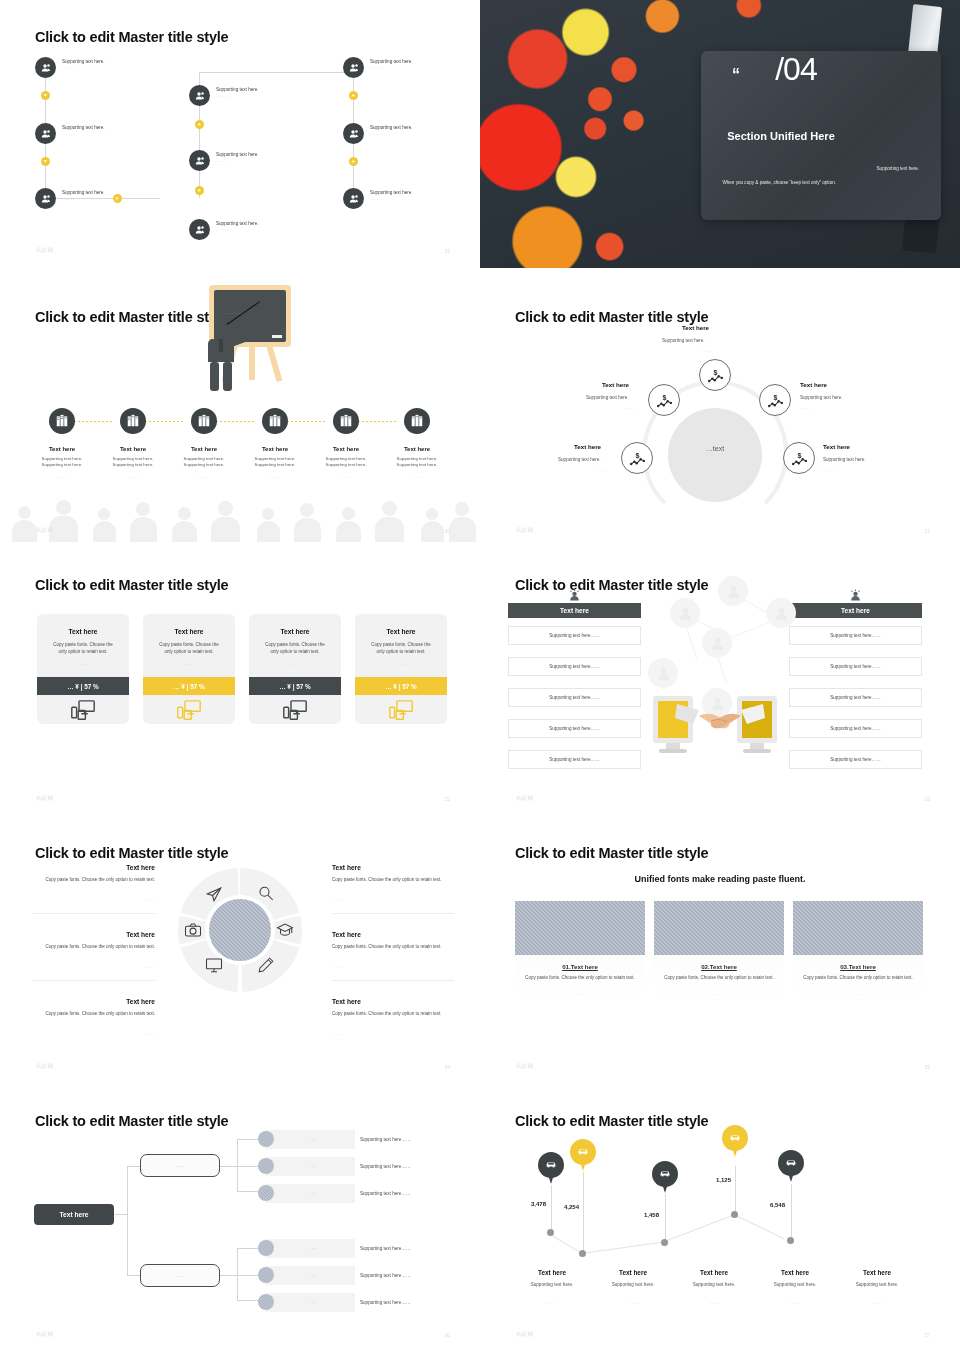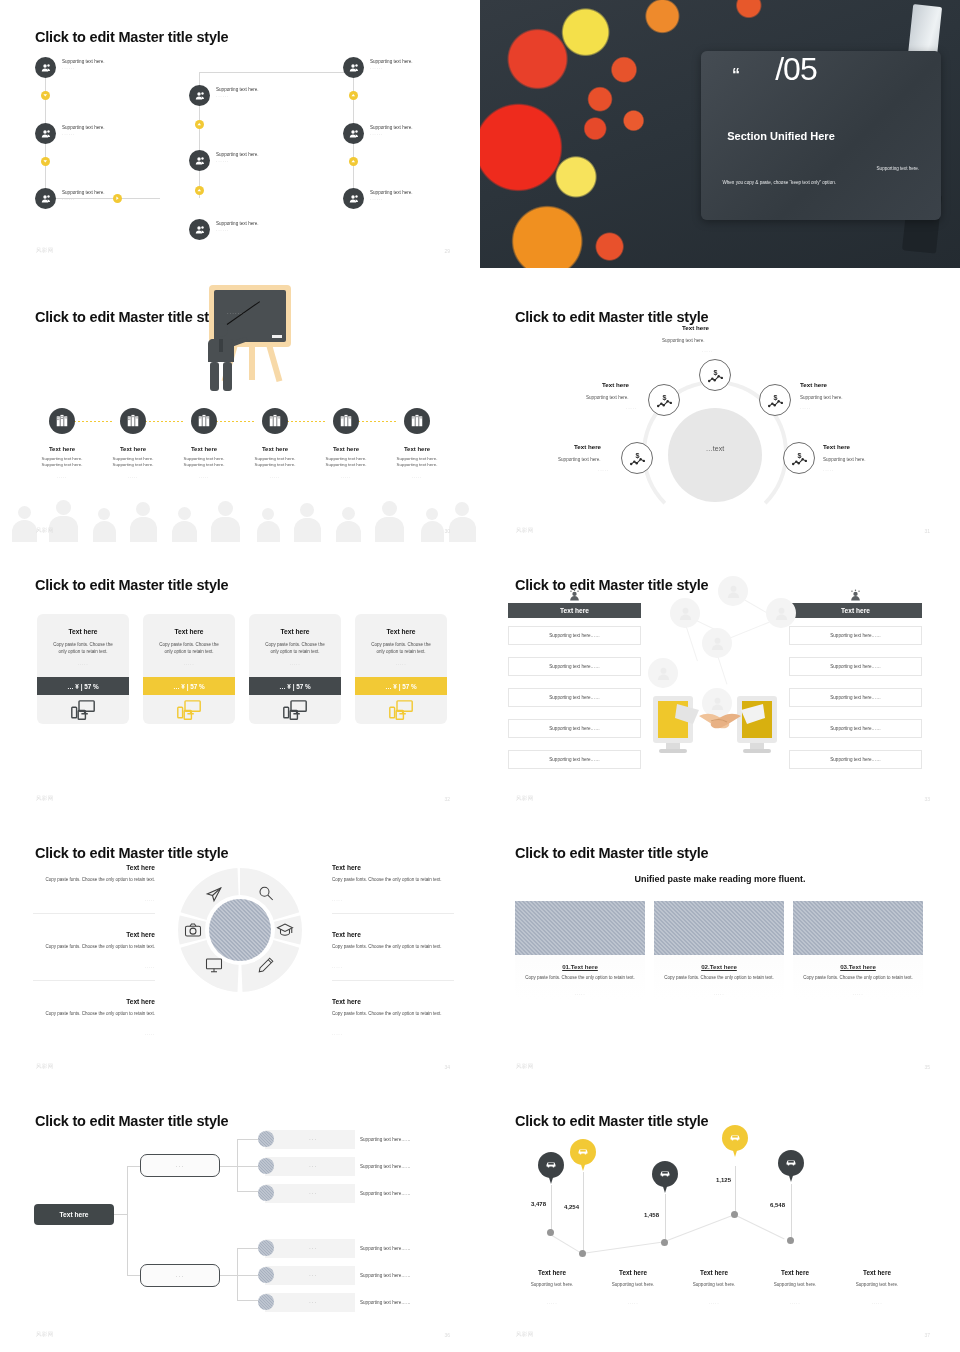--- a/index.html
+++ b/index.html
@@ -424,21 +424,21 @@
     <div class="footer-logo">风影网</div>
     <div class="page-num">29</div>
   </section>
 
   <section class="slide s2">
     <div class="photo"></div>
     <div class="knife"></div>
     <div class="knife-handle"></div>
     <div class="slate"></div>
     <div class="quote">“</div>
-    <div class="num">/05</div>
+    <div class="num">/04</div>
     <div class="sechdr">Section Unified Here</div>
     <div class="sup1">Supporting text here.</div>
     <div class="sup2">When you copy &amp; paste, choose “keep text only” option.</div>
   </section>
 
   <section class="slide s3">
     <div class="title">Click to edit Master title style</div>
 
     <div class="board-wrap">
       <div class="easel-leg" style="left:22px; top:60px; width:6px; height:40px; transform:rotate(16deg);"></div>
@@ -957,21 +957,21 @@
     <div class="ttl" style="left:332px; top:182px;">Text here</div>
     <div class="bdy" style="left:332px; top:195px;">Copy paste fonts. Choose the only option to retain text.</div>
     <div class="dsh" style="left:332px; top:216px;">·····</div>
 
     <div class="footer-logo">风影网</div>
     <div class="page-num">34</div>
   </section>
 
   <section class="slide s8">
     <div class="title">Click to edit Master title style</div>
-    <div class="sub">Unified paste make reading more fluent.</div>
+    <div class="sub">Unified fonts make reading paste fluent.</div>
 
     <div class="icard" style="left:35px;">
       <div class="ph"></div>
       <div class="ilink">01.Text here</div>
       <div class="ibdy">Copy paste fonts. Choose the only option to retain text.</div>
       <div class="idsh">·····</div>
     </div>
 
     <div class="icard" style="left:174px;">
       <div class="ph"></div>

